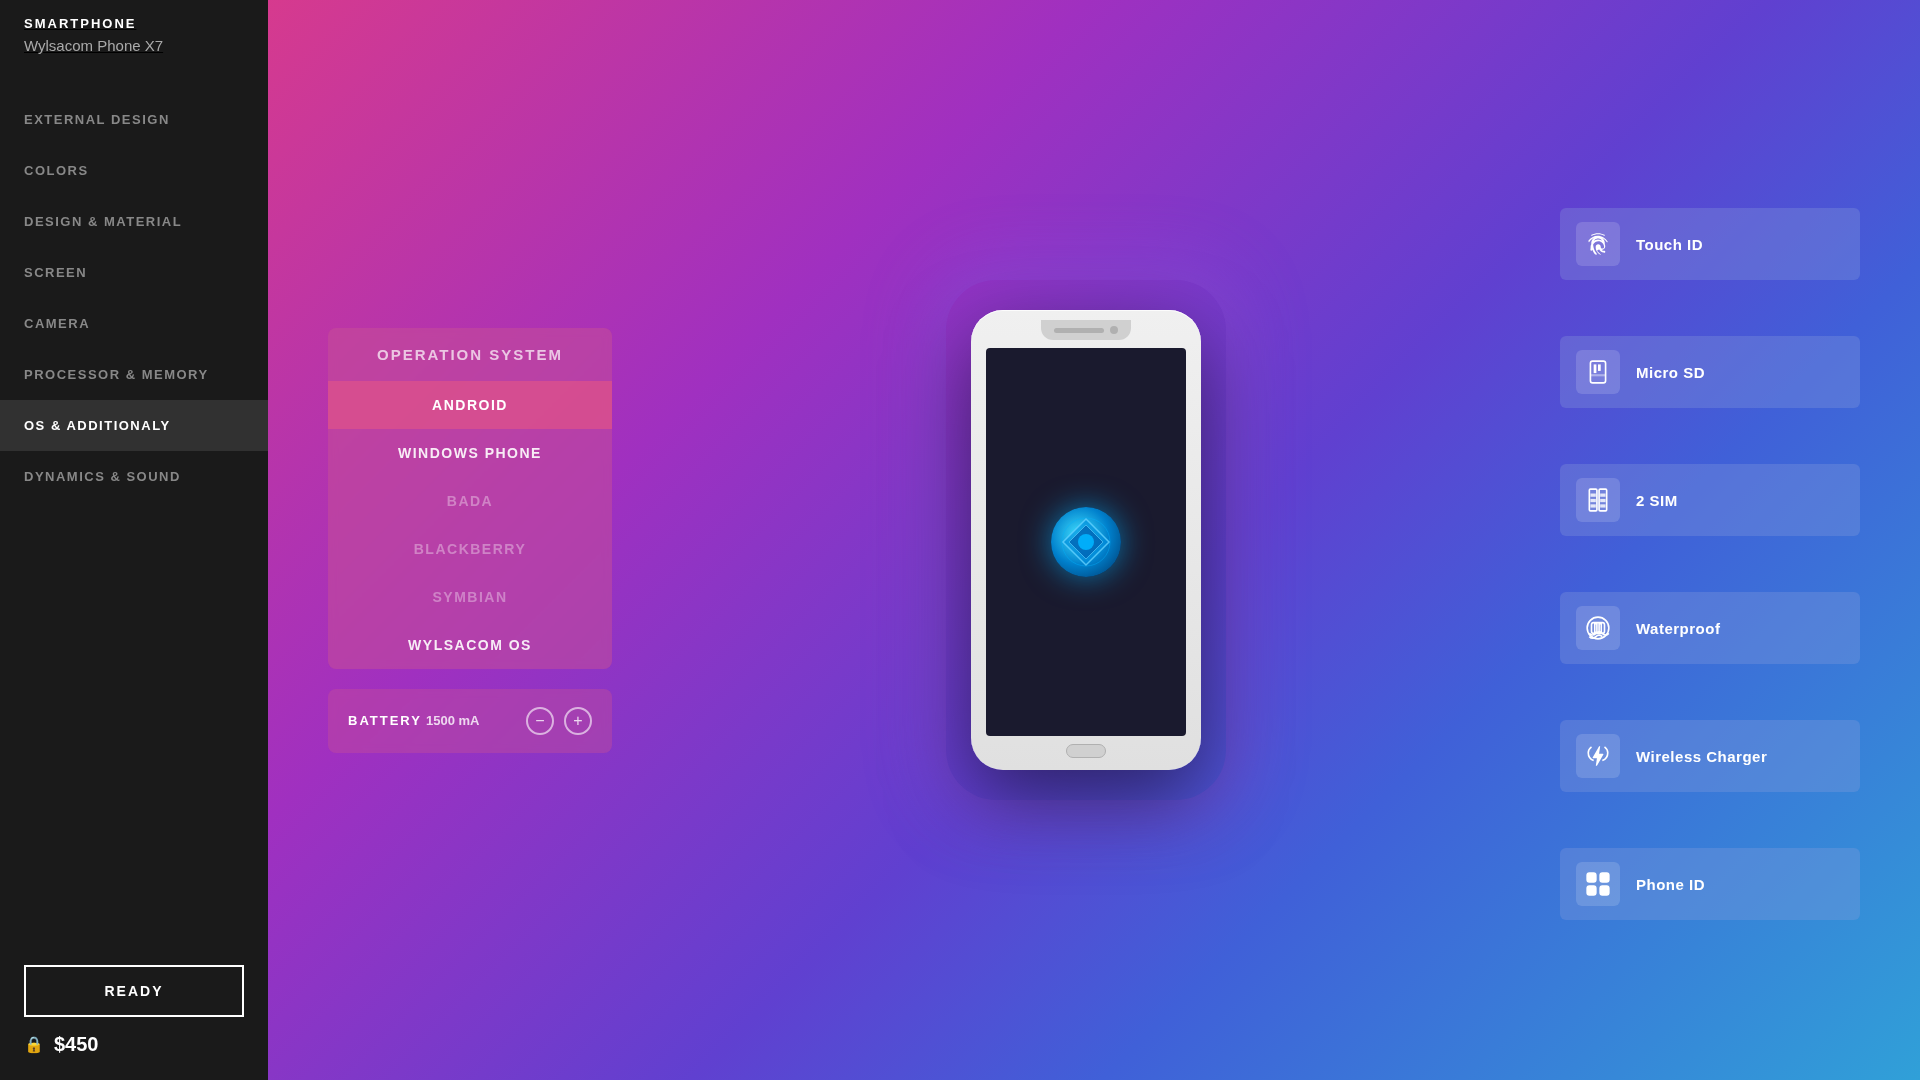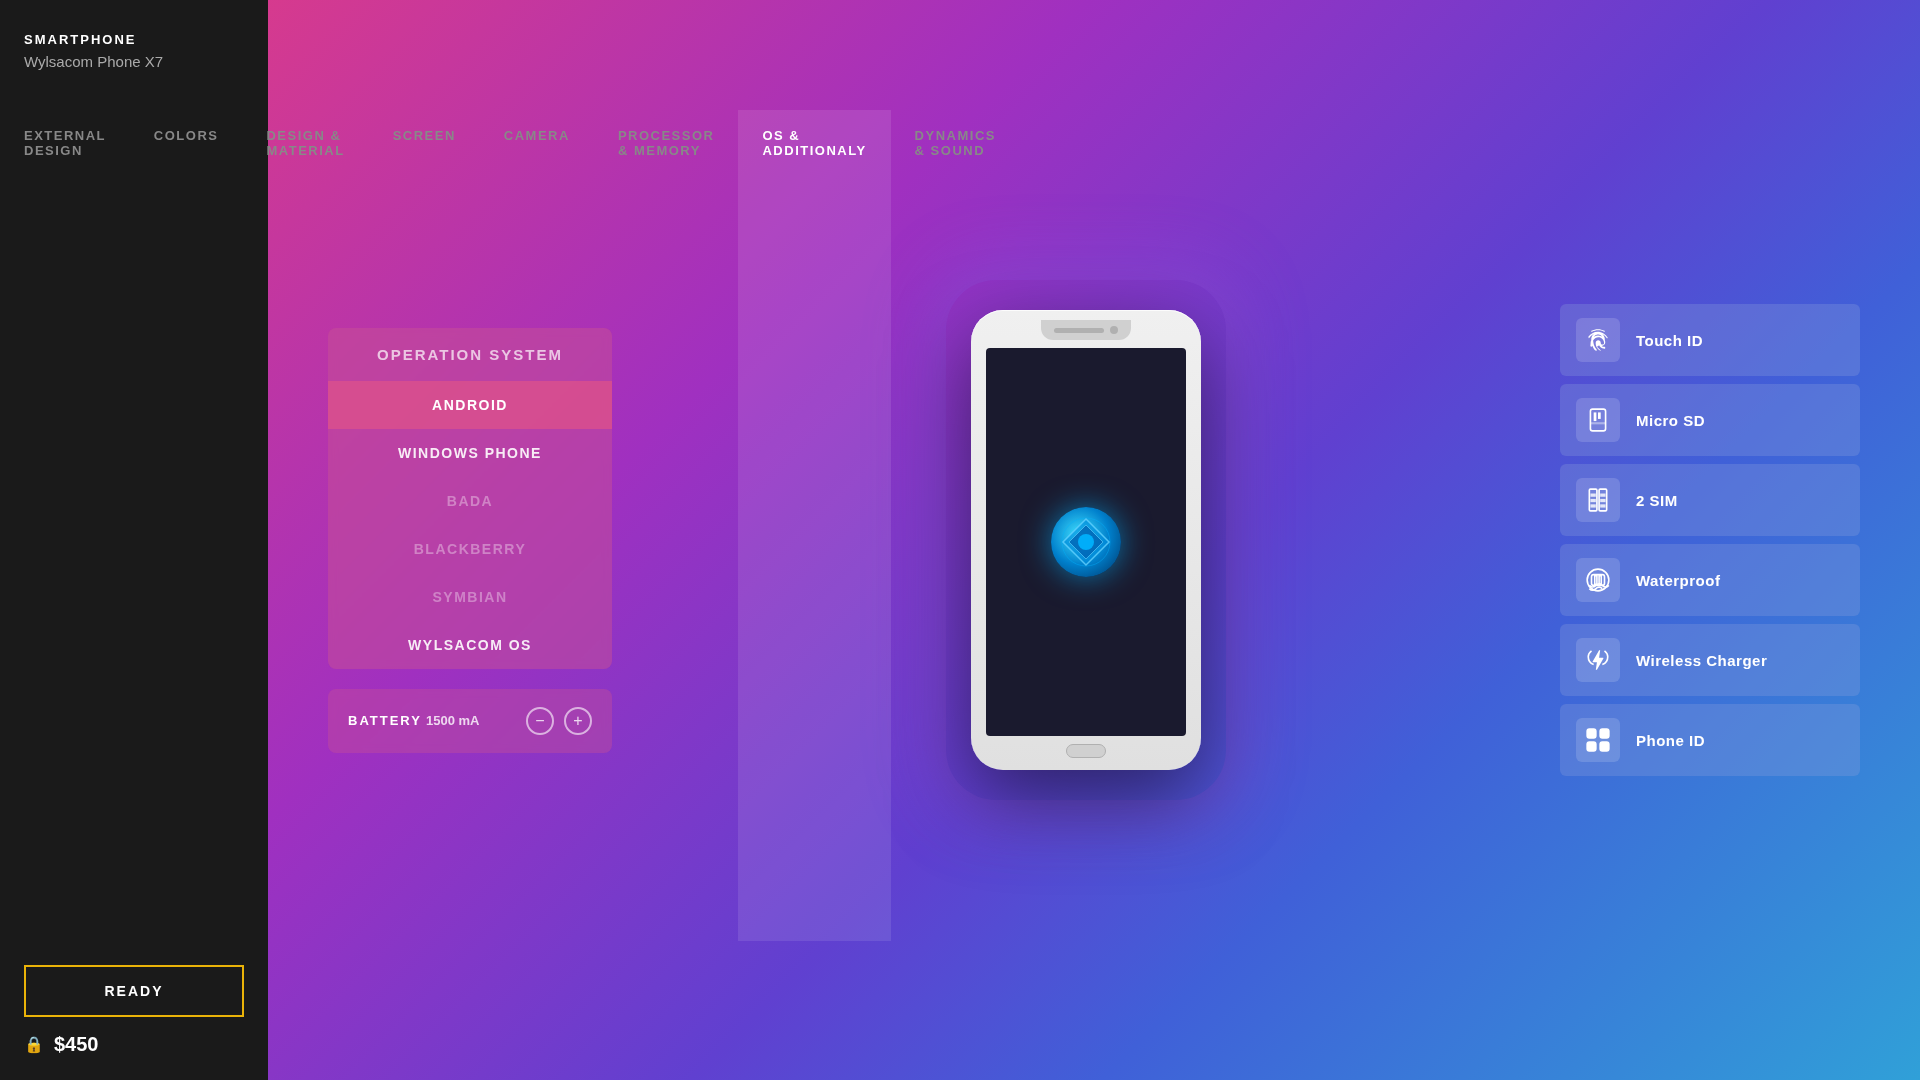--- a/index.html
+++ b/index.html
@@ -16,38 +16,39 @@
       width: 268px;
       min-width: 268px;
       background: #1a1a1a;
       display: flex;
       flex-direction: column;
       padding: 0;
       position: relative;
       z-index: 10;
     }
     .sidebar-header {
-      padding: 32px 24px 40px 24px;
+      padding: 16px 24px 40px 24px;
+      text-decoration: underline;
     }
     .sidebar-app-label {
       font-size: 13px;
       font-weight: 700;
       color: #ffffff;
       letter-spacing: 2px;
       text-transform: uppercase;
     }
     .sidebar-phone-name {
       font-size: 15px;
       color: #aaaaaa;
       margin-top: 6px;
     }
     .sidebar-nav {
       flex: 1;
       display: flex;
-      flex-direction: row;
+      flex-direction: column;
     }
     .sidebar-item {
       padding: 18px 24px;
       font-size: 13px;
       font-weight: 600;
       letter-spacing: 1.5px;
       color: #888888;
       cursor: pointer;
       text-transform: uppercase;
       transition: background 0.2s;
@@ -57,21 +58,21 @@
       color: #ffffff;
     }
     .sidebar-footer {
       padding: 24px;
       border-top: none;
     }
     .ready-button {
       width: 100%;
       padding: 16px;
       background: transparent;
-      border: 2px solid #eab308;
+      border: 2px solid #ffffff;
       color: #ffffff;
       font-size: 14px;
       font-weight: 700;
       letter-spacing: 2px;
       cursor: pointer;
       text-transform: uppercase;
     }
     .price-row {
       display: flex;
       align-items: center;
@@ -290,20 +291,21 @@
     }
     .feature-item {
       display: flex;
       align-items: center;
       background: rgba(140, 160, 220, 0.3);
       border-radius: 6px;
       padding: 14px 16px;
       gap: 16px;
       cursor: pointer;
       transition: background 0.2s;
+      margin-top: 48px;
     }
     .feature-icon-box {
       width: 44px;
       height: 44px;
       background: rgba(255,255,255,0.15);
       border-radius: 6px;
       display: flex;
       align-items: center;
       justify-content: center;
       flex-shrink: 0;

